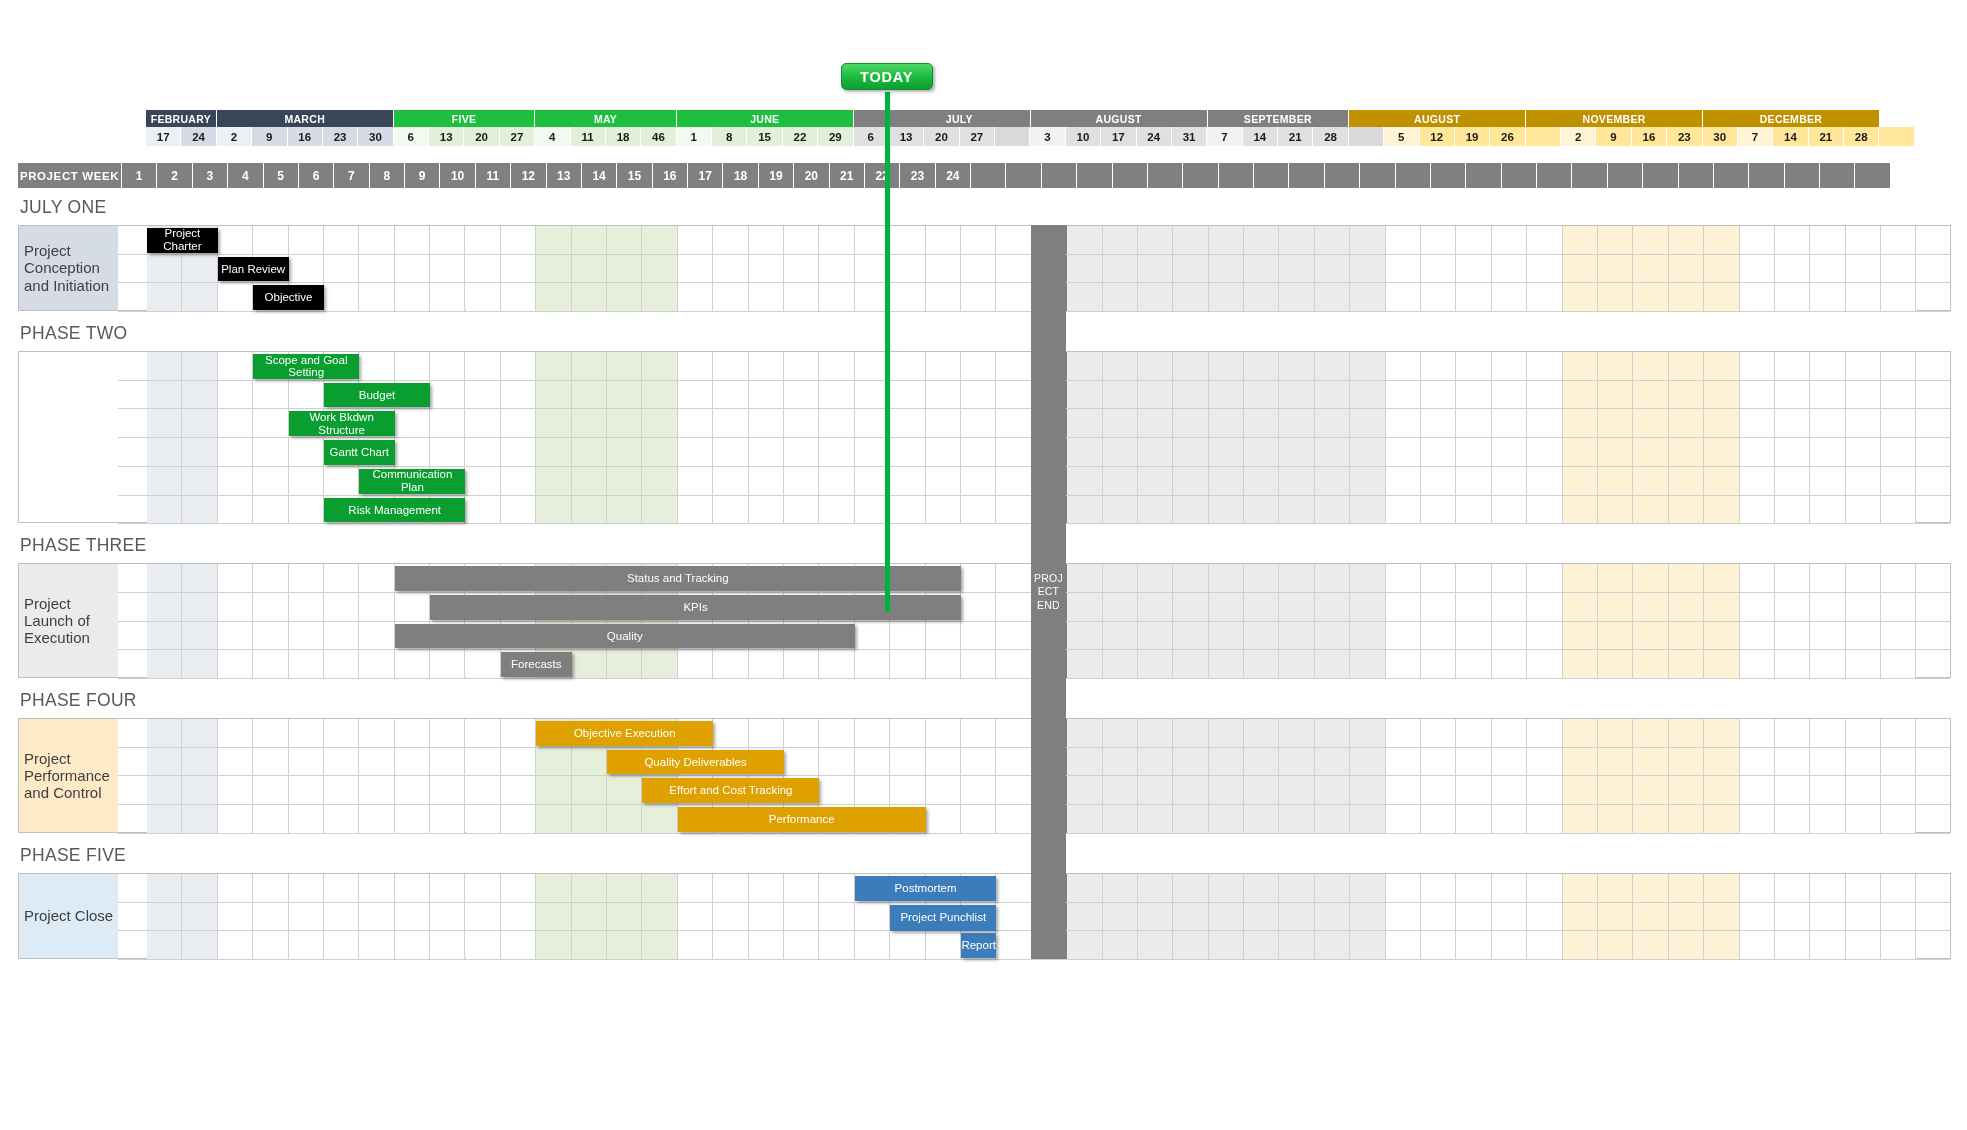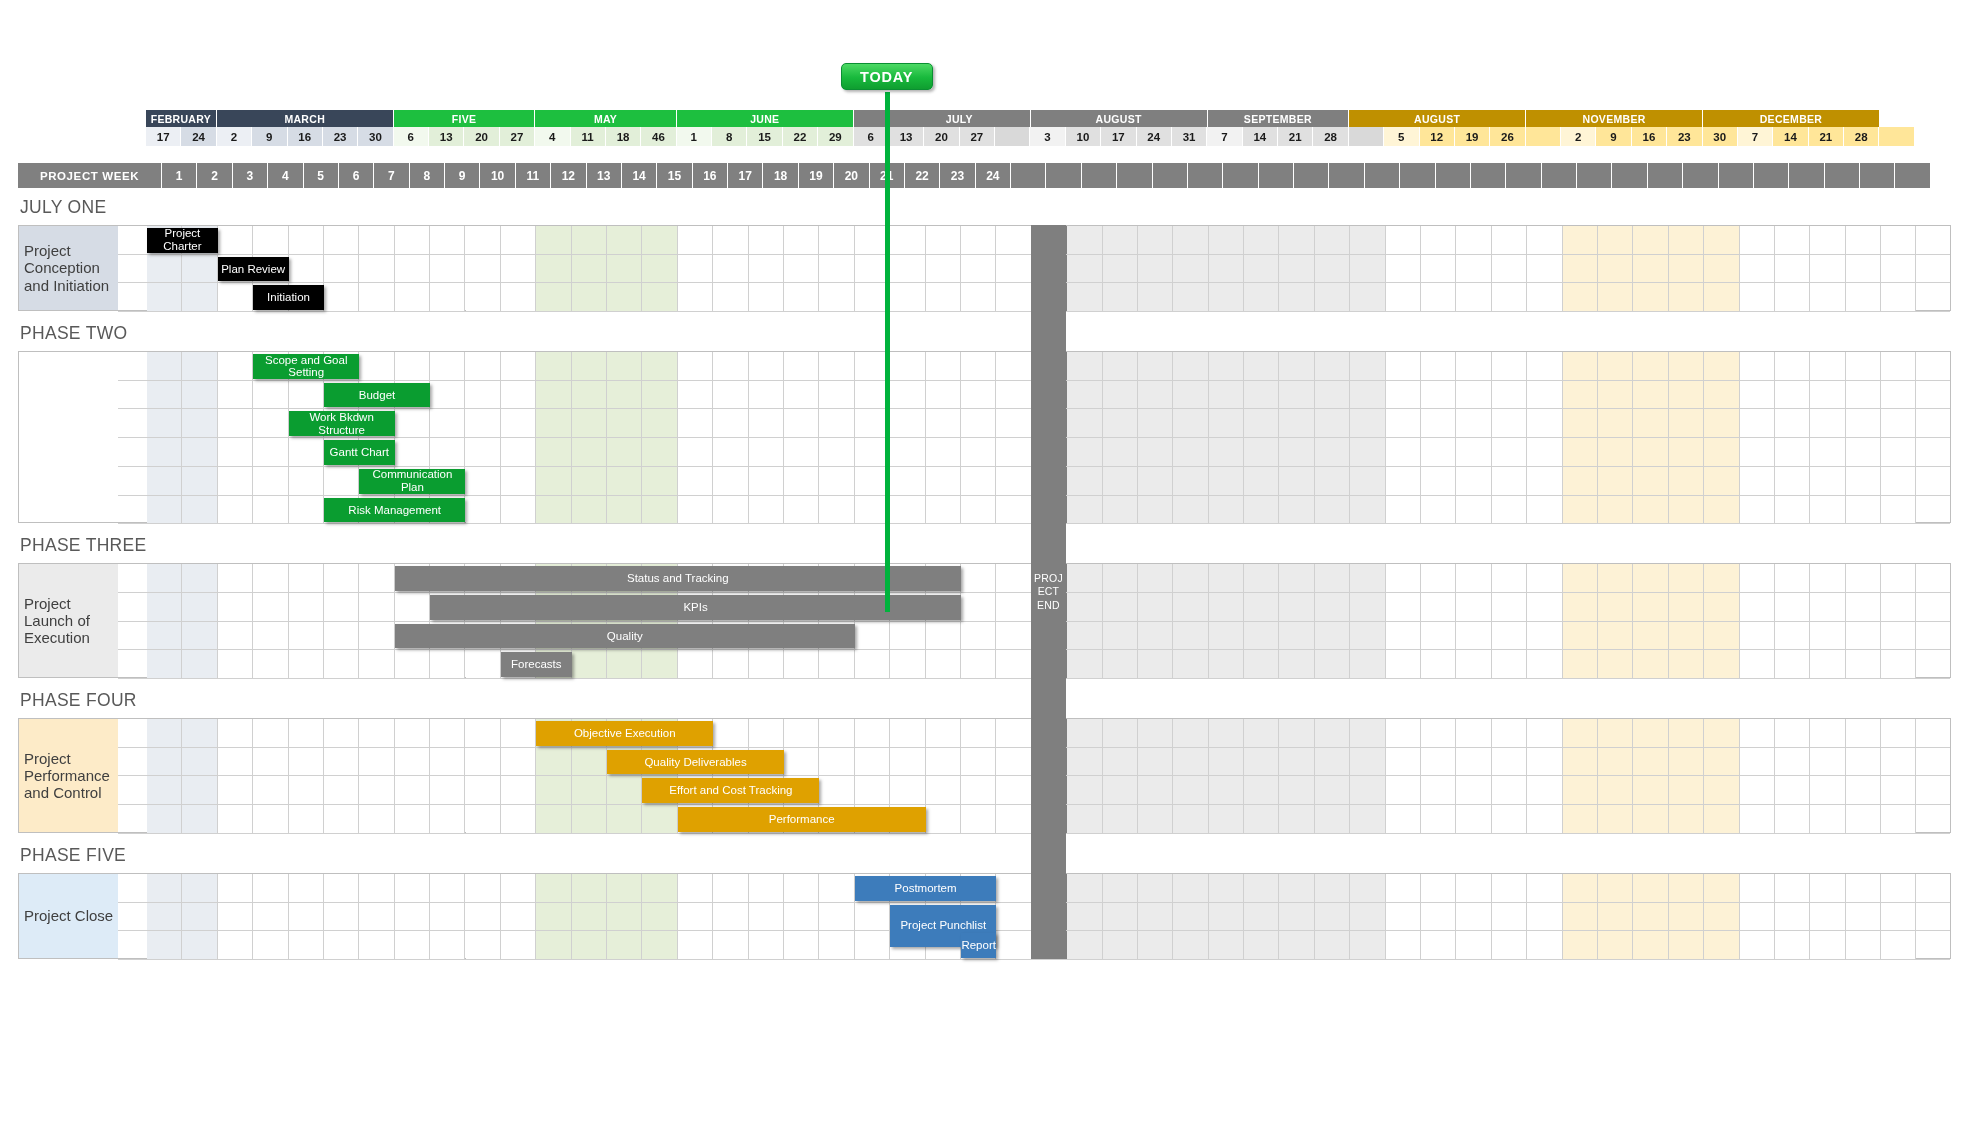--- a/index.html
+++ b/index.html
@@ -43,21 +43,21 @@
   .d-q3 { background:#e0e0e0; }
   .d-q3f{ background:#f2f2f2; }
   .d-q4 { background:#ffe699; }
   .d-q4f{ background:#fff5d6; }
   .d-blank { background:#d9d9d9; }
 
   
   #weekrow { position:absolute; left:18px; top:163px; width:1933px;
              height:25px; display:flex; }
   #weekrow .wlabel {
-    width:144px; background:#808080; color:#fff; font-size:11.5px;
+    width:104px; background:#808080; color:#fff; font-size:11.5px;
     font-weight:bold; letter-spacing:0.6px;
     display:flex; align-items:center; justify-content:center;
     border-right:1px solid #ffffff;
   }
   #weekrow .wcell {
     background:#808080; color:#fff; font-size:12px; font-weight:bold;
     display:flex; align-items:center; justify-content:center;
     border-right:1px solid #ffffff;
   }
   #weekrow .wcell.empty { color:transparent; }
@@ -420,21 +420,21 @@
             <div class="cell c-q4" style="left: 1586.16px; width: 35.39px;"></div>
             <div class="cell c-plain" style="left: 1621.55px; width: 35.39px;"></div>
             <div class="cell c-plain" style="left: 1656.94px; width: 35.39px;"></div>
             <div class="cell c-plain" style="left: 1692.33px; width: 35.39px;"></div>
             <div class="cell c-plain" style="left: 1727.72px; width: 35.39px;"></div>
             <div class="cell c-plain" style="left: 1763.11px; width: 35.39px;"></div>
             <div class="rowline"></div>
           </div>
           <div class="bar black" style="left: 29px; width: 70.78px; top: 2px; height: 24.7px;">Project Charter</div>
           <div class="bar black" style="left: 99.78px; width: 70.78px; top: 30.7px; height: 24.7px;">Plan Review</div>
-          <div class="bar black" style="left: 135.17px; width: 70.78px; top: 59.4px; height: 24.7px;">Initiation</div>
+          <div class="bar black" style="left: 135.17px; width: 70.78px; top: 59.4px; height: 24.7px;">Objective</div>
         </div>
       </div>
       <div class="phase-title" style="top: 323.1px;">PHASE TWO</div>
       <div class="phase-block" style="top: 351.1px; height: 172.2px;">
         <div class="rows">
           <div class="row" style="height: 28.7px;">
             <div class="cell c-pre" style="left: 29px; width: 35.39px;"></div>
             <div class="cell c-pre" style="left: 64.39px; width: 35.39px;"></div>
             <div class="cell c-plain" style="left: 99.78px; width: 35.39px;"></div>
             <div class="cell c-plain" style="left: 135.17px; width: 35.39px;"></div>
@@ -1360,21 +1360,21 @@
             <div class="cell c-q4" style="left: 1550.77px; width: 35.39px;"></div>
             <div class="cell c-q4" style="left: 1586.16px; width: 35.39px;"></div>
             <div class="cell c-plain" style="left: 1621.55px; width: 35.39px;"></div>
             <div class="cell c-plain" style="left: 1656.94px; width: 35.39px;"></div>
             <div class="cell c-plain" style="left: 1692.33px; width: 35.39px;"></div>
             <div class="cell c-plain" style="left: 1727.72px; width: 35.39px;"></div>
             <div class="cell c-plain" style="left: 1763.11px; width: 35.39px;"></div>
             <div class="rowline"></div>
           </div>
           <div class="bar blue" style="left: 736.8px; width: 141.56px; top: 2px; height: 24.7px;">Postmortem</div>
-          <div class="bar blue" style="left: 772.19px; width: 106.17px; top: 30.7px; height: 42px;">Project Punchlist</div>
+          <div class="bar blue" style="left: 772.19px; width: 106.17px; top: 30.7px; height: 26px;">Project Punchlist</div>
           <div class="bar blue" style="left: 842.97px; width: 35.39px; top: 59.4px; height: 24.7px;">Report</div>
         </div>
       </div>
     </div>
 
   <div id="endband" style="left: 1030.75px; width: 35.39px; top: 225px; height: 734px;">
     <div class="etext" style="width: 31.39px; word-break: break-all;">PROJECT END</div>
   </div>
 
   <div id="todayline" style="left: 884.69px; top: 92px; height: 519.516px;"></div>

